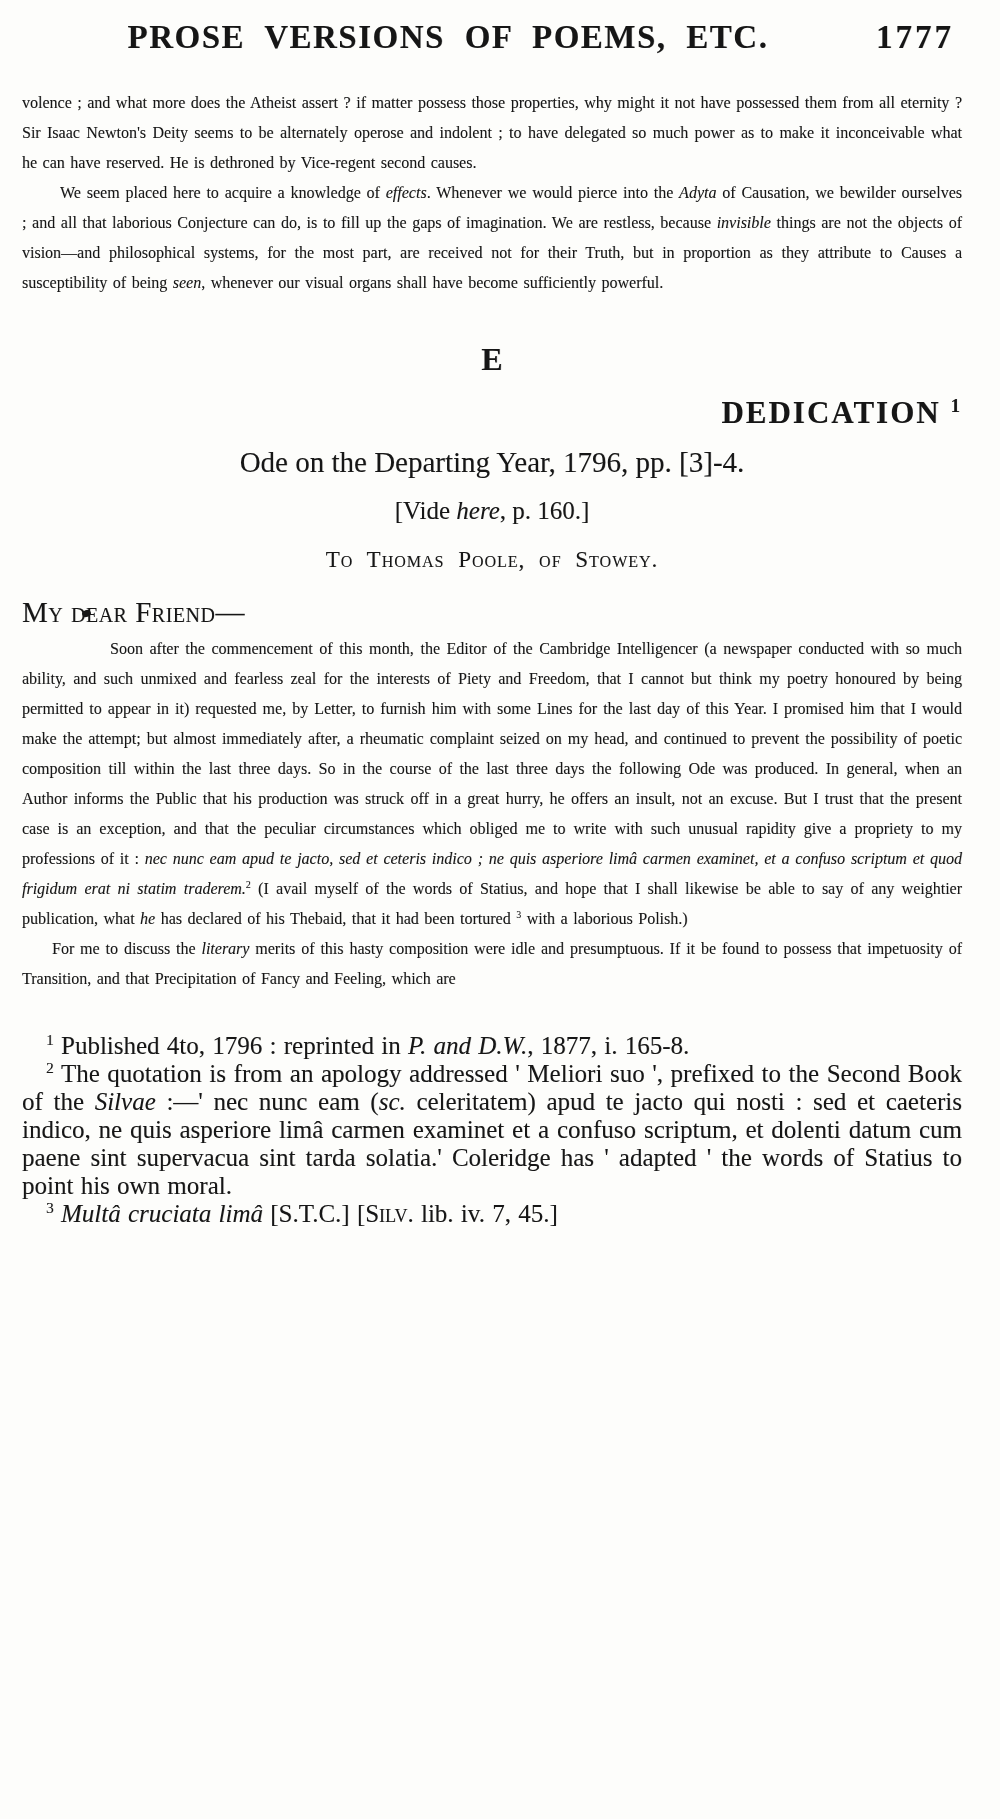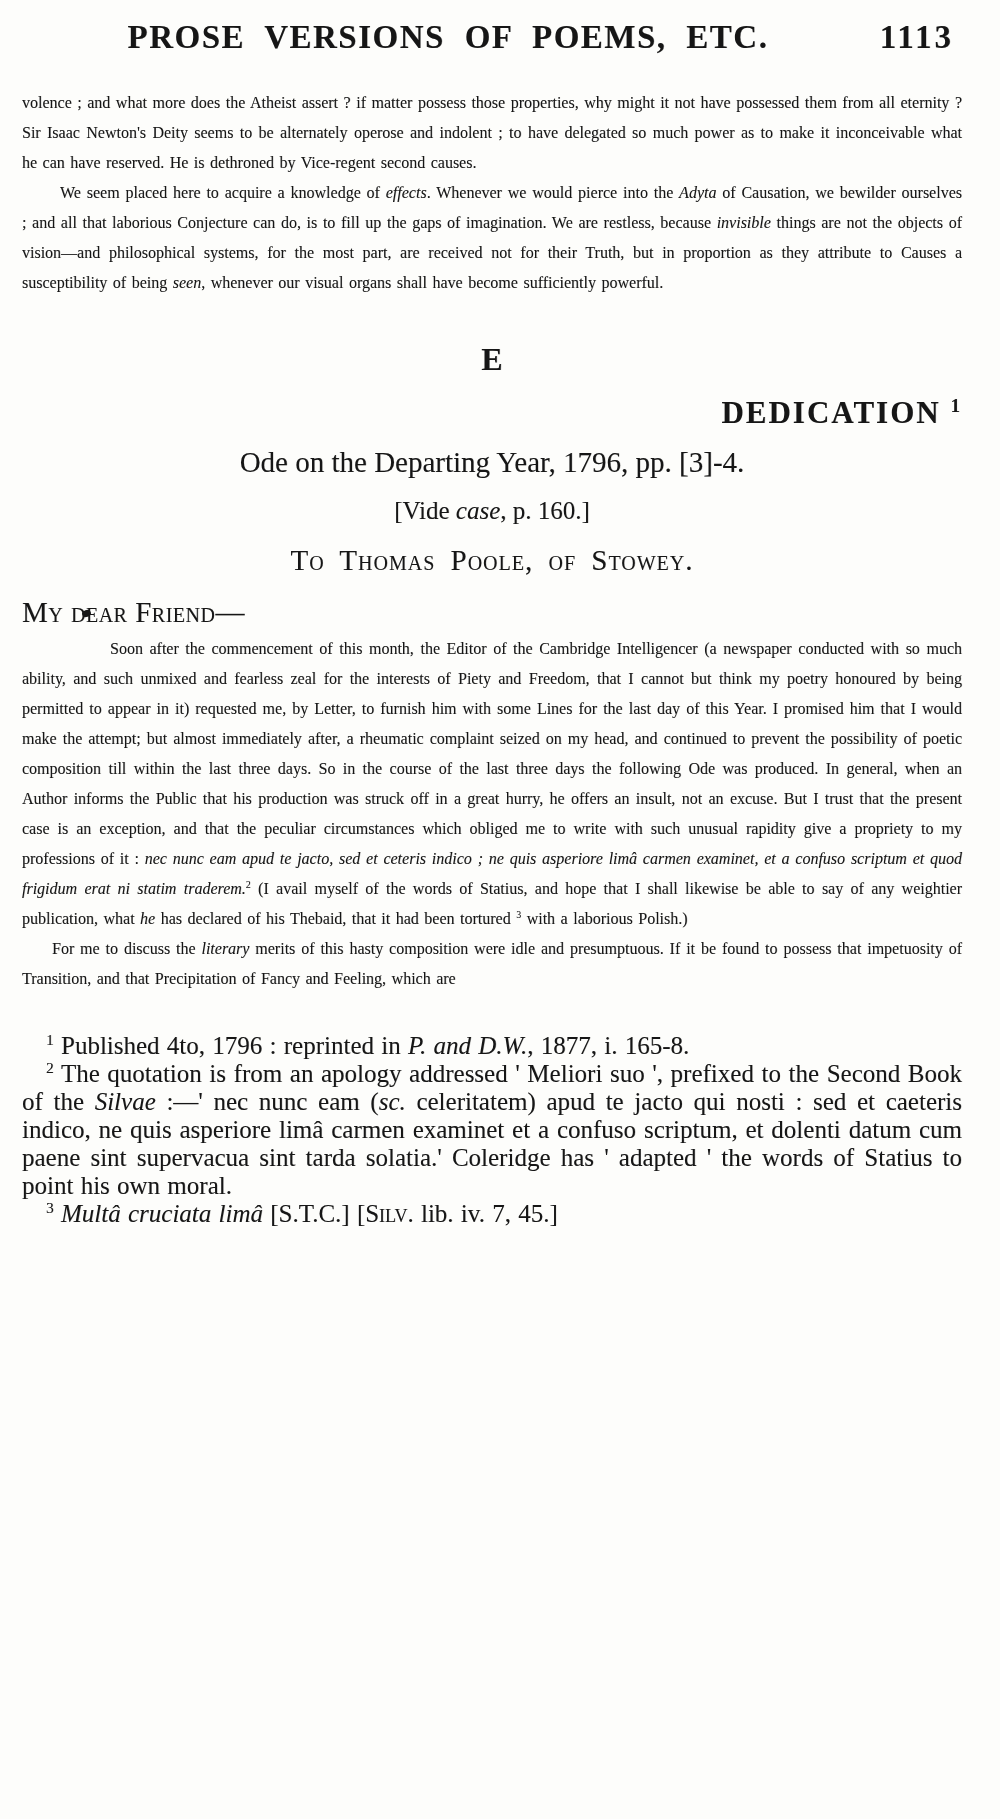--- a/index.html
+++ b/index.html
@@ -80,21 +80,21 @@
   .vide-line {
     margin-top: 18px;
     text-align: center;
     font-size: 25px;
     line-height: 30px;
   }
   .addressee {
     margin-top: 18px;
     text-align: center;
     font-variant: small-caps;
-    font-size: 29px;
+    font-size: 23px;
     line-height: 32px;
     word-spacing: 7px;
     letter-spacing: 1px;
   }
   .salutation {
     margin-top: 20px;
     margin-bottom: 6px;
     font-variant: small-caps;
     font-size: 29px;
     line-height: 32px;
@@ -136,38 +136,38 @@
     transform: rotate(-20deg);
   }
 </style>
 </head>
 <body>
 
 <div class="page">
 
   <header class="running-head">
     <span class="running-title">PROSE VERSIONS OF POEMS, ETC.</span>
-    <span class="page-number">1113</span>
+    <span class="page-number">1777</span>
   </header>
 
   <div class="ink-speck"></div>
 
   <main class="text-block">
 
     <p class="body-para no-indent"><span>volence ; and what more does the Atheist assert ? if matter possess those properties, why might it not have possessed them from all eternity ? Sir Isaac Newton's Deity seems to be alternately operose and indolent ; to have delegated so much power as to make it inconceivable what he can have reserved. He is dethroned by Vice-regent second causes.</span></p>
 
     <p class="body-para indent"><span>We seem placed here to acquire a knowledge of </span><span class="run-i">effects</span><span>. Whenever we would pierce into the </span><span class="run-i">Adyta</span><span> of Causation, we bewilder ourselves ; and all that laborious Conjecture can do, is to fill up the gaps of imagination. We are restless, because </span><span class="run-i">invisible</span><span> things are not the objects of vision—and philosophical systems, for the most part, are received not for their Truth, but in proportion as they attribute to Causes a susceptibility of being </span><span class="run-i">seen</span><span>, whenever our visual organs shall have become sufficiently powerful.</span></p>
 
     <div class="section-letter">E</div>
 
     <div class="dedication"><span>DEDICATION </span><sup class="fn-ref">1</sup></div>
 
     <div class="ode-line">Ode on the Departing Year, 1796, pp. [3]-4.</div>
 
-    <div class="vide-line"><span>[Vide </span><span class="run-i">case</span><span>, p. 160.]</span></div>
+    <div class="vide-line"><span>[Vide </span><span class="run-i">here</span><span>, p. 160.]</span></div>
 
     <div class="addressee">To Thomas Poole, of Stowey.</div>
 
     <div class="salutation">My dear Friend—</div>
 
     <p class="body-para indent-deep"><span>Soon after the commencement of this month, the Editor of the Cambridge Intelligencer (a newspaper conducted with so much ability, and such unmixed and fearless zeal for the interests of Piety and Freedom, that I cannot but think my poetry honoured by being permitted to appear in it) requested me, by Letter, to furnish him with some Lines for the last day of this Year. I promised him that I would make the attempt; but almost immediately after, a rheumatic complaint seized on my head, and continued to prevent the possibility of poetic composition till within the last three days. So in the course of the last three days the following Ode was produced. In general, when an Author informs the Public that his production was struck off in a great hurry, he offers an insult, not an excuse. But I trust that the present case is an exception, and that the peculiar circumstances which obliged me to write with such unusual rapidity give a propriety to my professions of it : </span><span class="run-i">nec nunc eam apud te jacto, sed et ceteris indico ; ne quis asperiore limâ carmen examinet, et a confuso scriptum et quod frigidum erat ni statim traderem.</span><sup class="fn-ref">2</sup><span> (I avail myself of the words of Statius, and hope that I shall likewise be able to say of any weightier publication, what </span><span class="run-i">he</span><span> has declared of his Thebaid, that it had been tortured </span><sup class="fn-ref">3</sup><span> with a laborious Polish.)</span></p>
 
     <p class="body-para indent-sm"><span>For me to discuss the </span><span class="run-i">literary</span><span> merits of this hasty composition were idle and presumptuous. If it be found to possess that impetuosity of Transition, and that Precipitation of Fancy and Feeling, which are</span></p>
 
     <footer class="footnotes">

